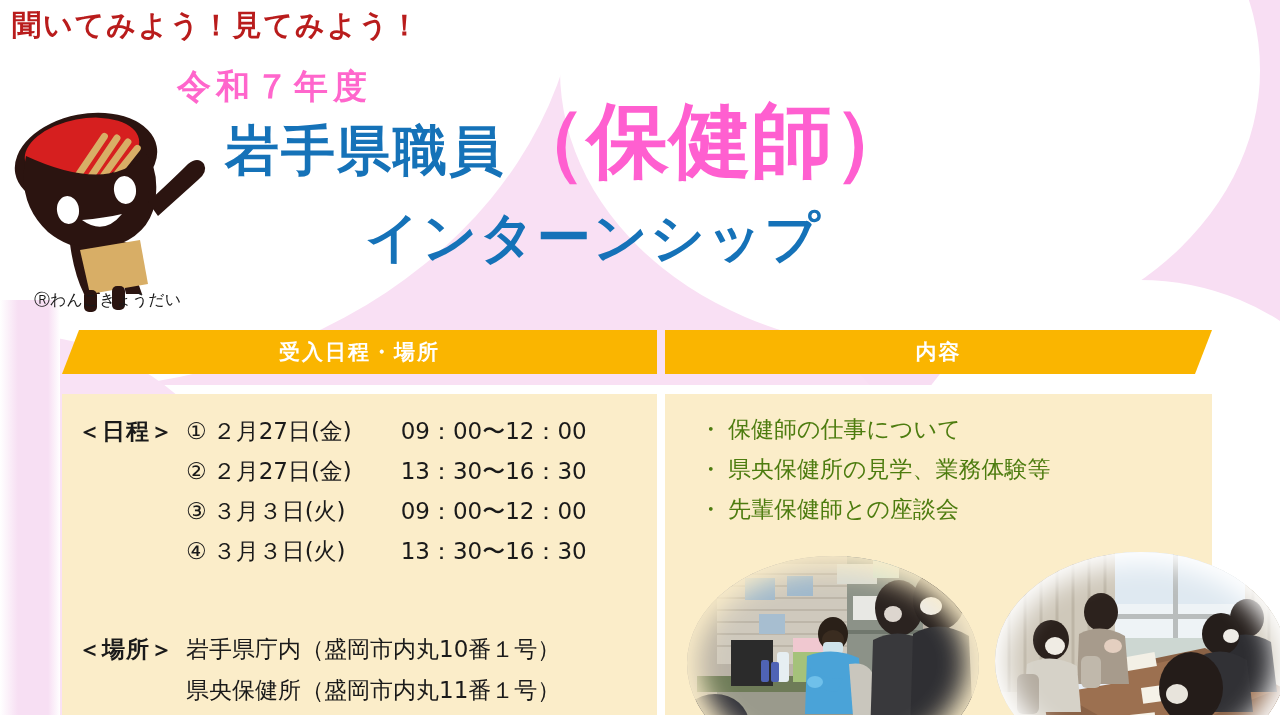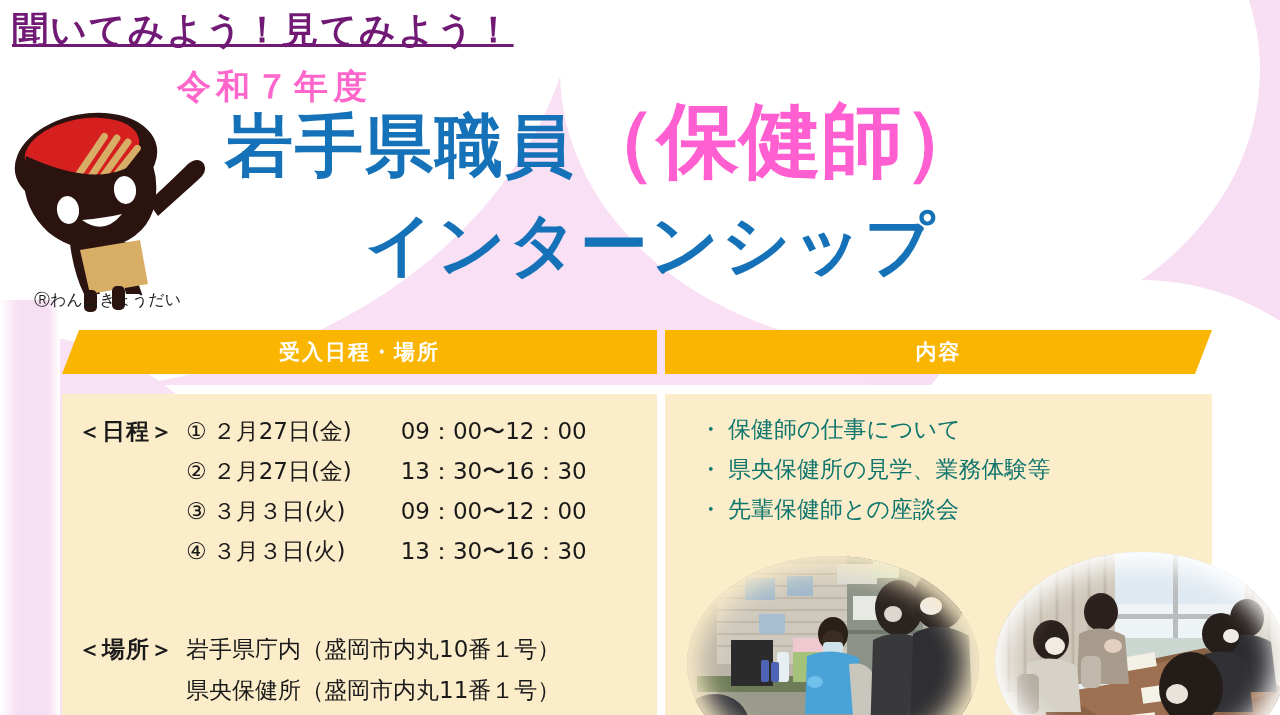--- a/index.html
+++ b/index.html
@@ -64,38 +64,38 @@
     position:absolute;
     left:0; top:300px; width:60px; height:415px;
     background:linear-gradient(to right,#ffffff 0%,#f7dff3 30%,#f7dff3 80%,#ffffff 100%);
   }
 
   
   #header { position:relative; z-index:3; }
 
   .tagline {
     position:absolute; left:12px; top:6px;
-    font-size:36px; font-weight:bold; color:#701a75;
-    letter-spacing:2px; white-space:nowrap;text-decoration:underline;
+    font-size:29px; font-weight:bold; color:#b91c1c;
+    letter-spacing:2px; white-space:nowrap;
   }
   .era {
     position:absolute; left:160px; top:64px;
     font-size:34px; font-weight:bold; color:#ff66cc;
     letter-spacing:5px; white-space:nowrap;margin-left:17px;
   }
   .title-row1 {
     position:absolute; left:225px; top:100px;
     white-space:nowrap; line-height:1;
   }
   .title-row2 {
     position:absolute; left:365px; top:210px;
     white-space:nowrap; line-height:1;
   }
   .t-blue {
-    font-size:68px; font-weight:bold; color:#1572b8;
+    font-size:54px; font-weight:bold; color:#1572b8;
     letter-spacing:2px;
     margin-top:22px;
   }
   .t-pink {
     font-size:82px; font-weight:bold; color:#ff5fd0;
     letter-spacing:0px;
   }
 
   
   #mascot { position:absolute; left:8px; top:98px; width:210px; height:215px; z-index:4; }
@@ -151,21 +151,21 @@
   .place { position:absolute; left:16px; top:240px; }
   .place-line { display:flex; align-items:flex-end; margin-bottom:10px; }
   .place-text {
     font-size:23px; color:#1a1a1a; white-space:nowrap;
     font-family:"DejaVu Sans",sans-serif;
   }
 
   
   .bullets { position:absolute; left:34px; top:20px; }
   .bullet {
-    font-size:23px; color:#0f766e; white-space:nowrap; margin-bottom:9px;
+    font-size:23px; color:#4d7c0f; white-space:nowrap; margin-bottom:9px;
     font-family:"DejaVu Sans",sans-serif;
   }
   .bullet .dot { margin-right:6px; }
 
   
   .photo {
     position:absolute;
     border-radius:50%;
     overflow:hidden;
   }

